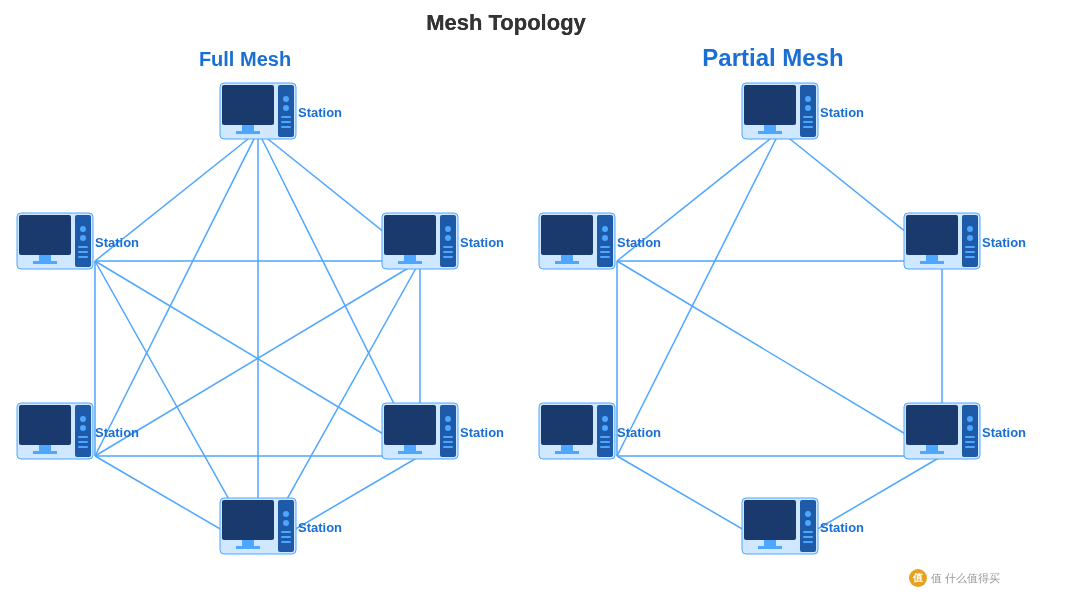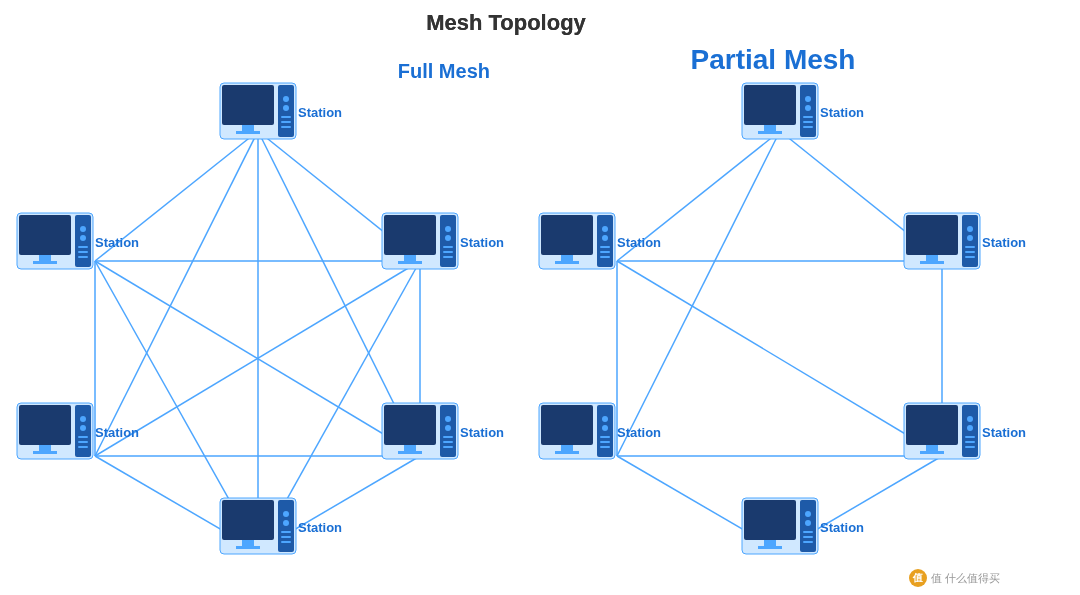--- a/index.html
+++ b/index.html
@@ -33,33 +33,33 @@
       width: 100%;
       height: 560px;
       position: relative;
     }
     .diagram {
       position: relative;
       flex: 1;
     }
     .diagram-title-full {
       position: absolute;
-      top: 24px;
+      top: 12px;
       left: 0; right: 0;
-      text-align: right;
+      text-align: center;
       font-size: 20px;
       font-weight: bold;
       color: #1a6fd4;
     }
     .diagram-title-partial {
       position: absolute;
       top: 8px;
       left: 12px; right: 0;
       text-align: center;
-      font-size: 28px;
+      font-size: 24px;
       font-weight: bold;
       color: #1a6fd4;
     }
     .station-node {
       position: absolute;
       display: flex;
       flex-direction: row;
       align-items: center;
     }
     .station-label {

